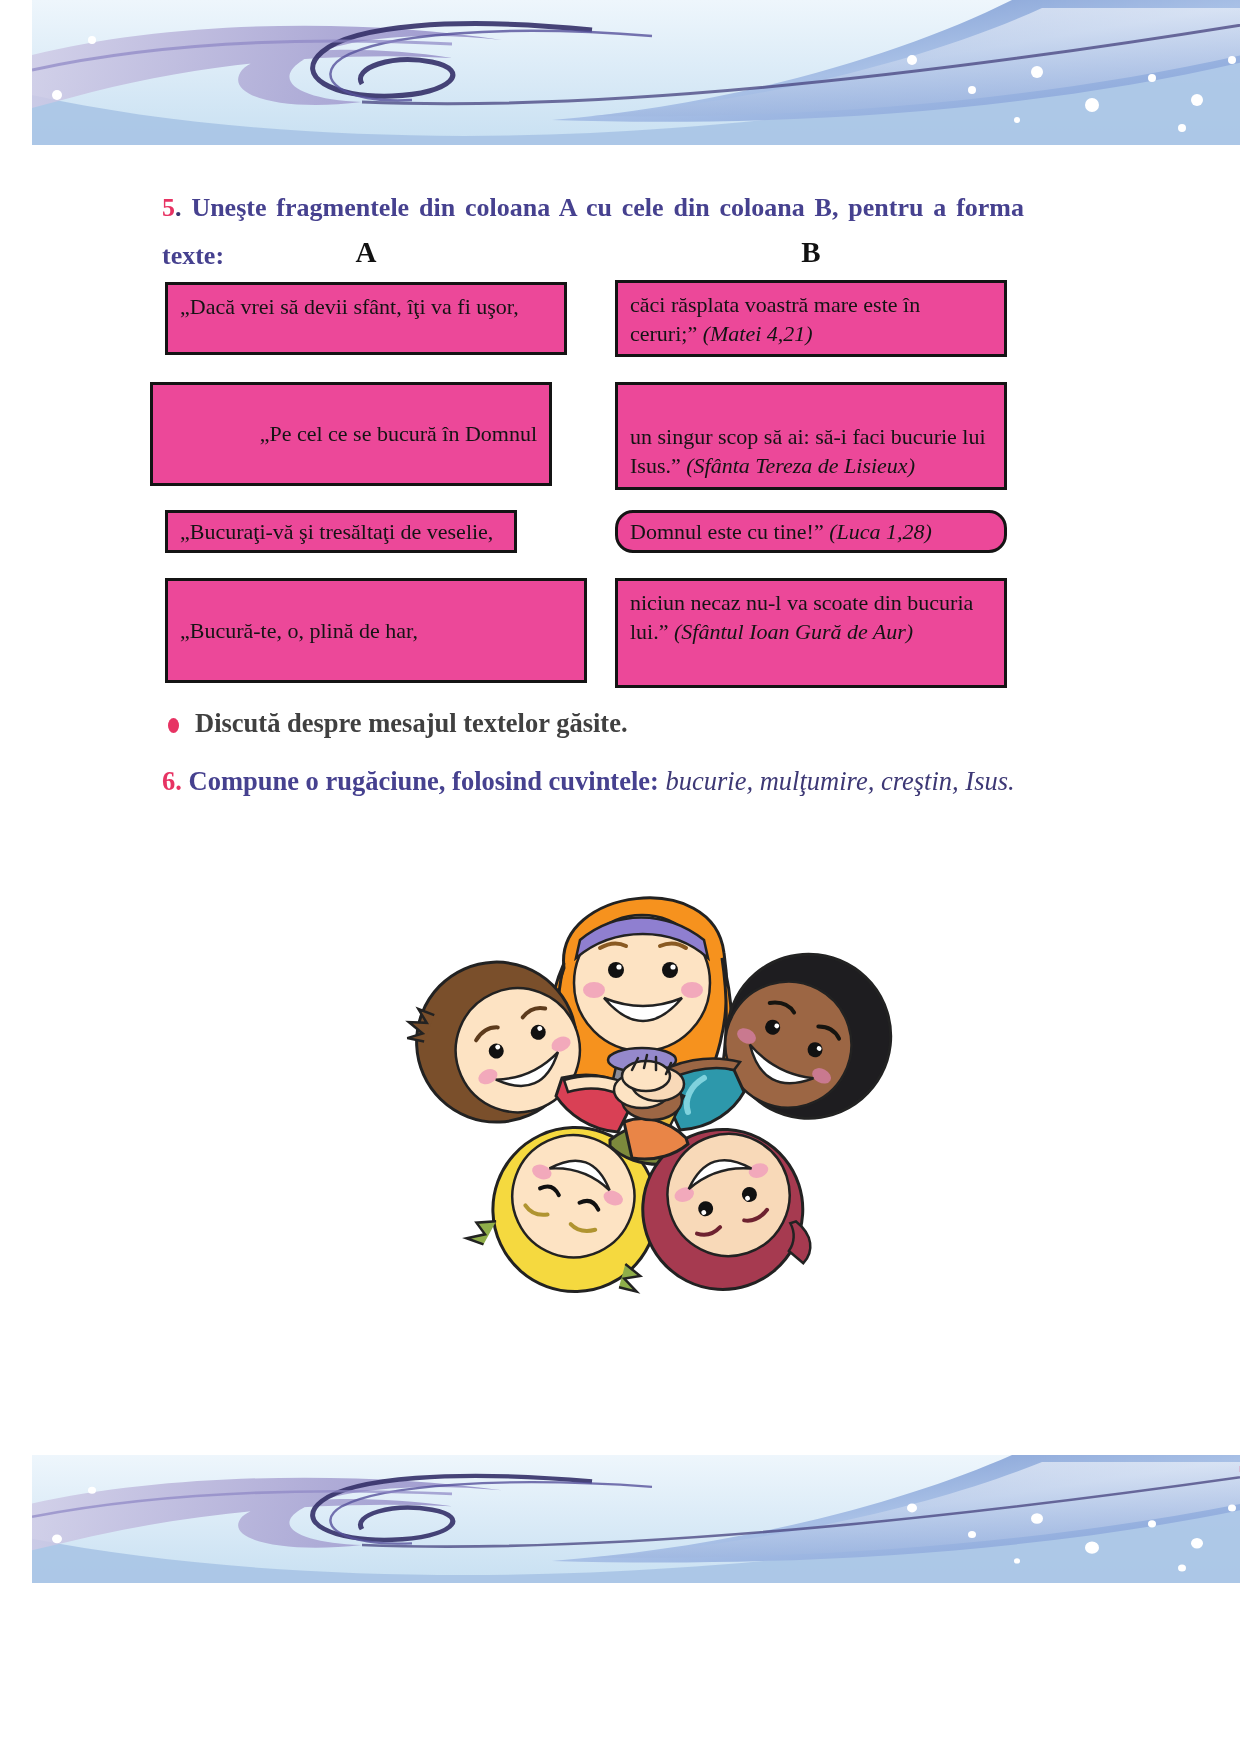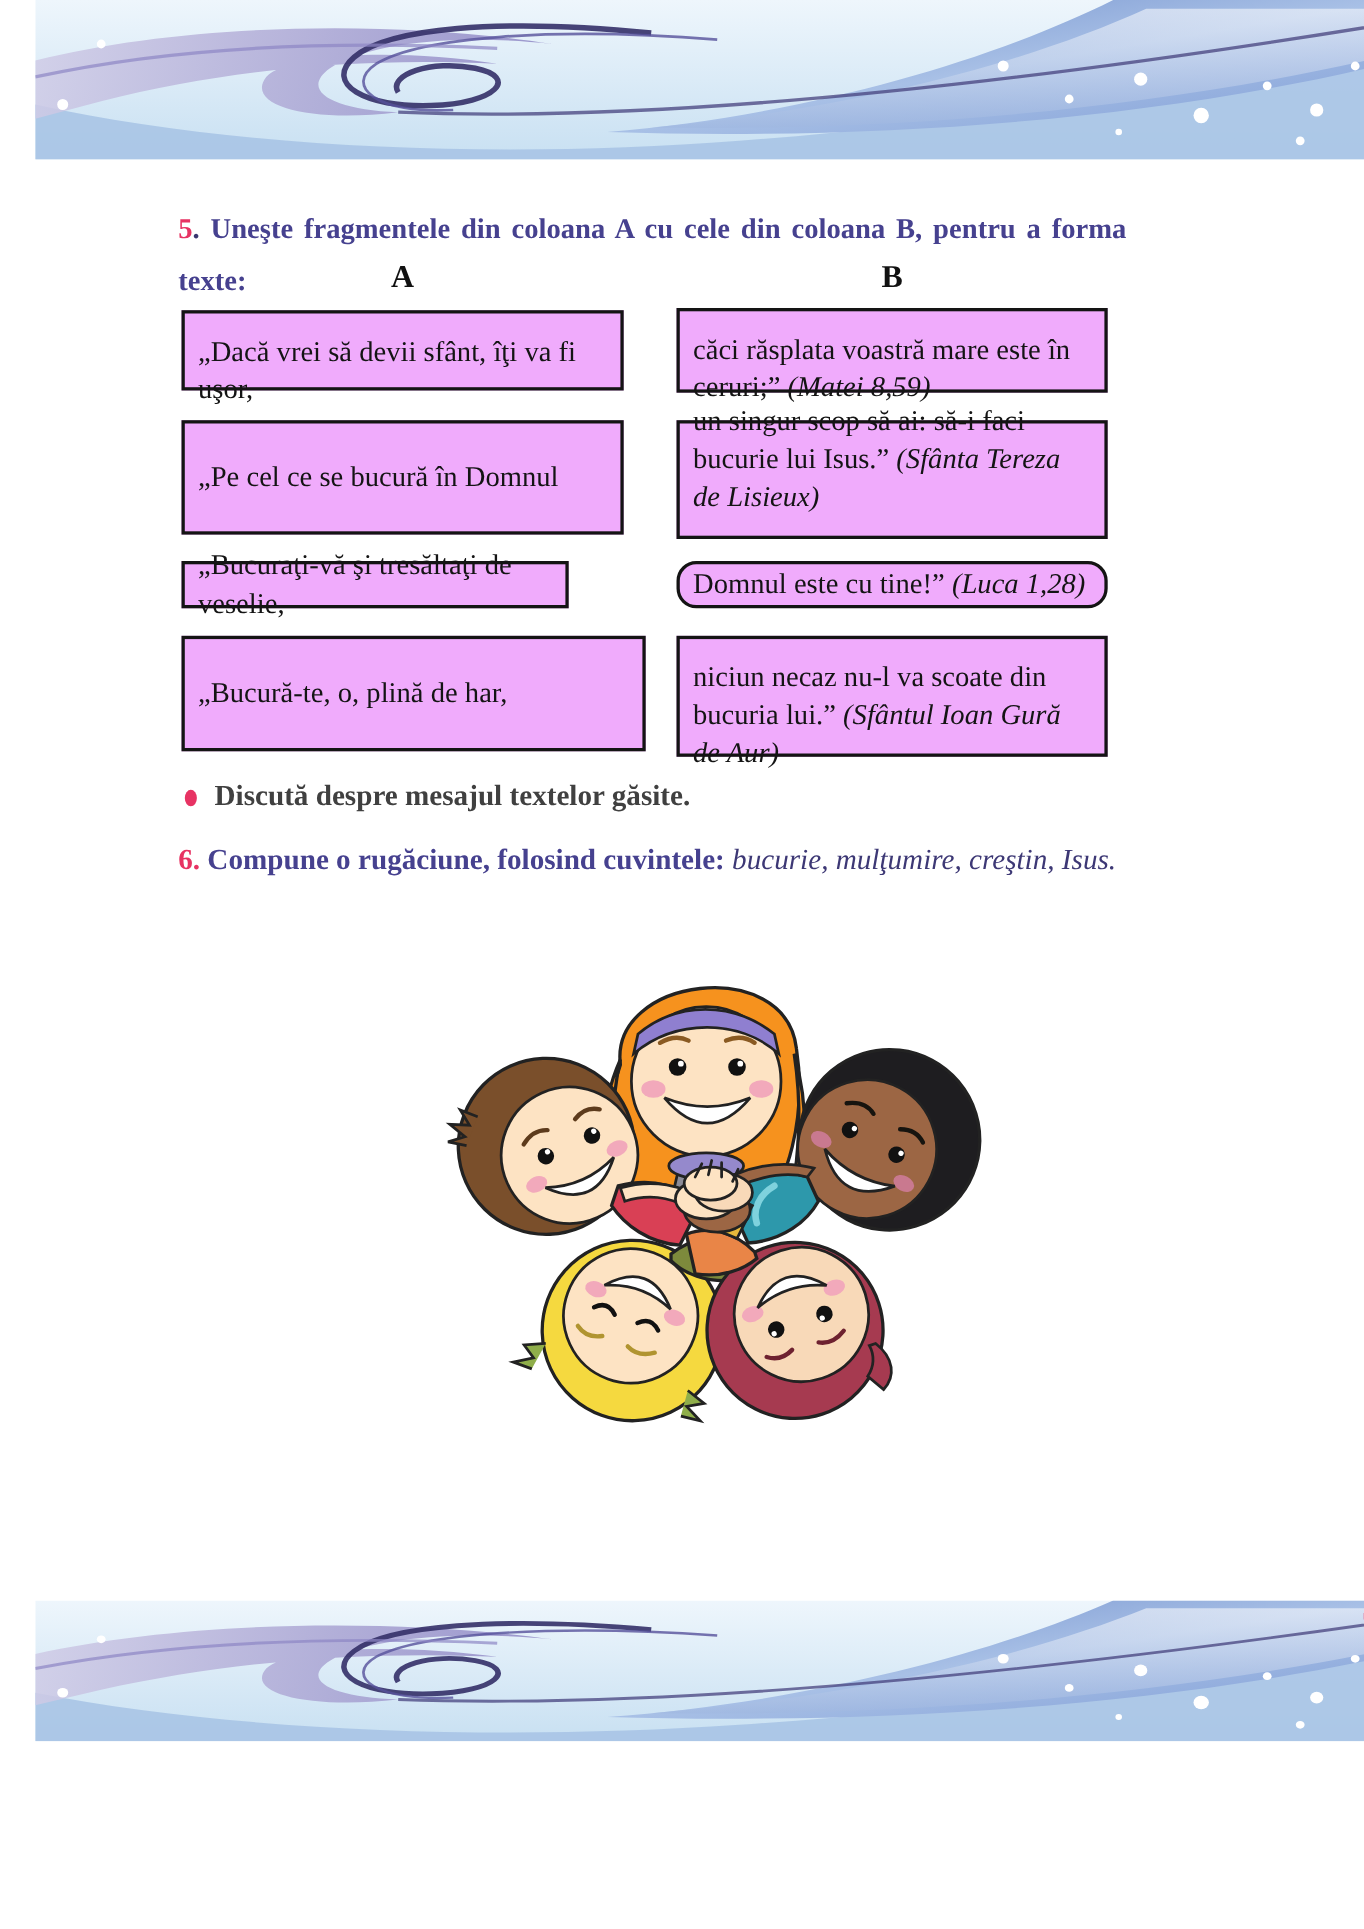--- a/index.html
+++ b/index.html
@@ -18,28 +18,28 @@
             font-size:26px;font-weight:bold;color:#46418f;line-height:1.85;text-align:justify;}
   .num-pink{color:#e73363;font-weight:bold;}
   .dot-dark{color:#3a3670;}
 
   
   .colhead{position:absolute;top:236px;font-size:29px;font-weight:bold;color:#111;text-align:center;}
   .colhead.a{left:133px;width:402px;}
   .colhead.b{left:583px;width:392px;}
 
   
-  .mbox{position:absolute;background:#f0abfc;border:3px solid #141414;
-        font-size:26px;line-height:1.32;color:#141414;box-sizing:border-box;
-        padding:18px 12px;display:flex;align-items:center;}
+  .mbox{position:absolute;background:#ec4899;border:3px solid #141414;
+        font-size:22px;line-height:1.32;color:#141414;box-sizing:border-box;
+        padding:7px 12px;display:flex;align-items:center;}
   .mbox .inner{width:100%;}
   .src{font-style:italic;}
   .a1{left:133px;top:282px;width:402px;height:73px;align-items:flex-start;}
   .b1{left:583px;top:280px;width:392px;height:77px;align-items:flex-start;}
-  .a2{left:133px;top:382px;width:402px;height:104px;}
+  .a2{left:118px;top:382px;width:402px;height:104px;text-align:right;}
   .b2{left:583px;top:382px;width:392px;height:108px;align-items:flex-end;}
   .a3{left:133px;top:510px;width:352px;height:43px;}
   .b3{left:583px;top:510px;width:392px;height:43px;border-radius:18px;}
   .a4{left:133px;top:578px;width:422px;height:105px;}
   .b4{left:583px;top:578px;width:392px;height:110px;align-items:flex-start;}
 
   
   .bullet-line{position:absolute;left:136px;top:708px;width:880px;
                font-size:26.5px;font-weight:bold;color:#404040;}
   .bullet-dot{display:inline-block;width:11px;height:15px;border-radius:50%;
@@ -104,21 +104,21 @@
 
 <p class="ex5-head"><span class="num-pink">5</span><span class="dot-dark">.</span> <span>Uneşte fragmentele din coloana A cu cele din coloana B, pentru a forma texte:</span></p>
 
 <div class="colhead a">A</div>
 <div class="colhead b">B</div>
 
 <div class="mbox a1">
       <div class="inner">„Dacă vrei să devii sfânt, îţi va fi uşor,</div>
     </div>
 <div class="mbox b1">
-      <div class="inner"><span>căci răsplata voastră mare este în ceruri;” </span><span class="src">(Matei 8,59)</span></div>
+      <div class="inner"><span>căci răsplata voastră mare este în ceruri;” </span><span class="src">(Matei 4,21)</span></div>
     </div>
 
 <div class="mbox a2">
       <div class="inner">„Pe cel ce se bucură în Domnul</div>
     </div>
 <div class="mbox b2">
       <div class="inner"><span>un singur scop să ai: să-i faci bucurie lui Isus.” </span><span class="src">(Sfânta Tereza de Lisieux)</span></div>
     </div>
 
 <div class="mbox a3">

